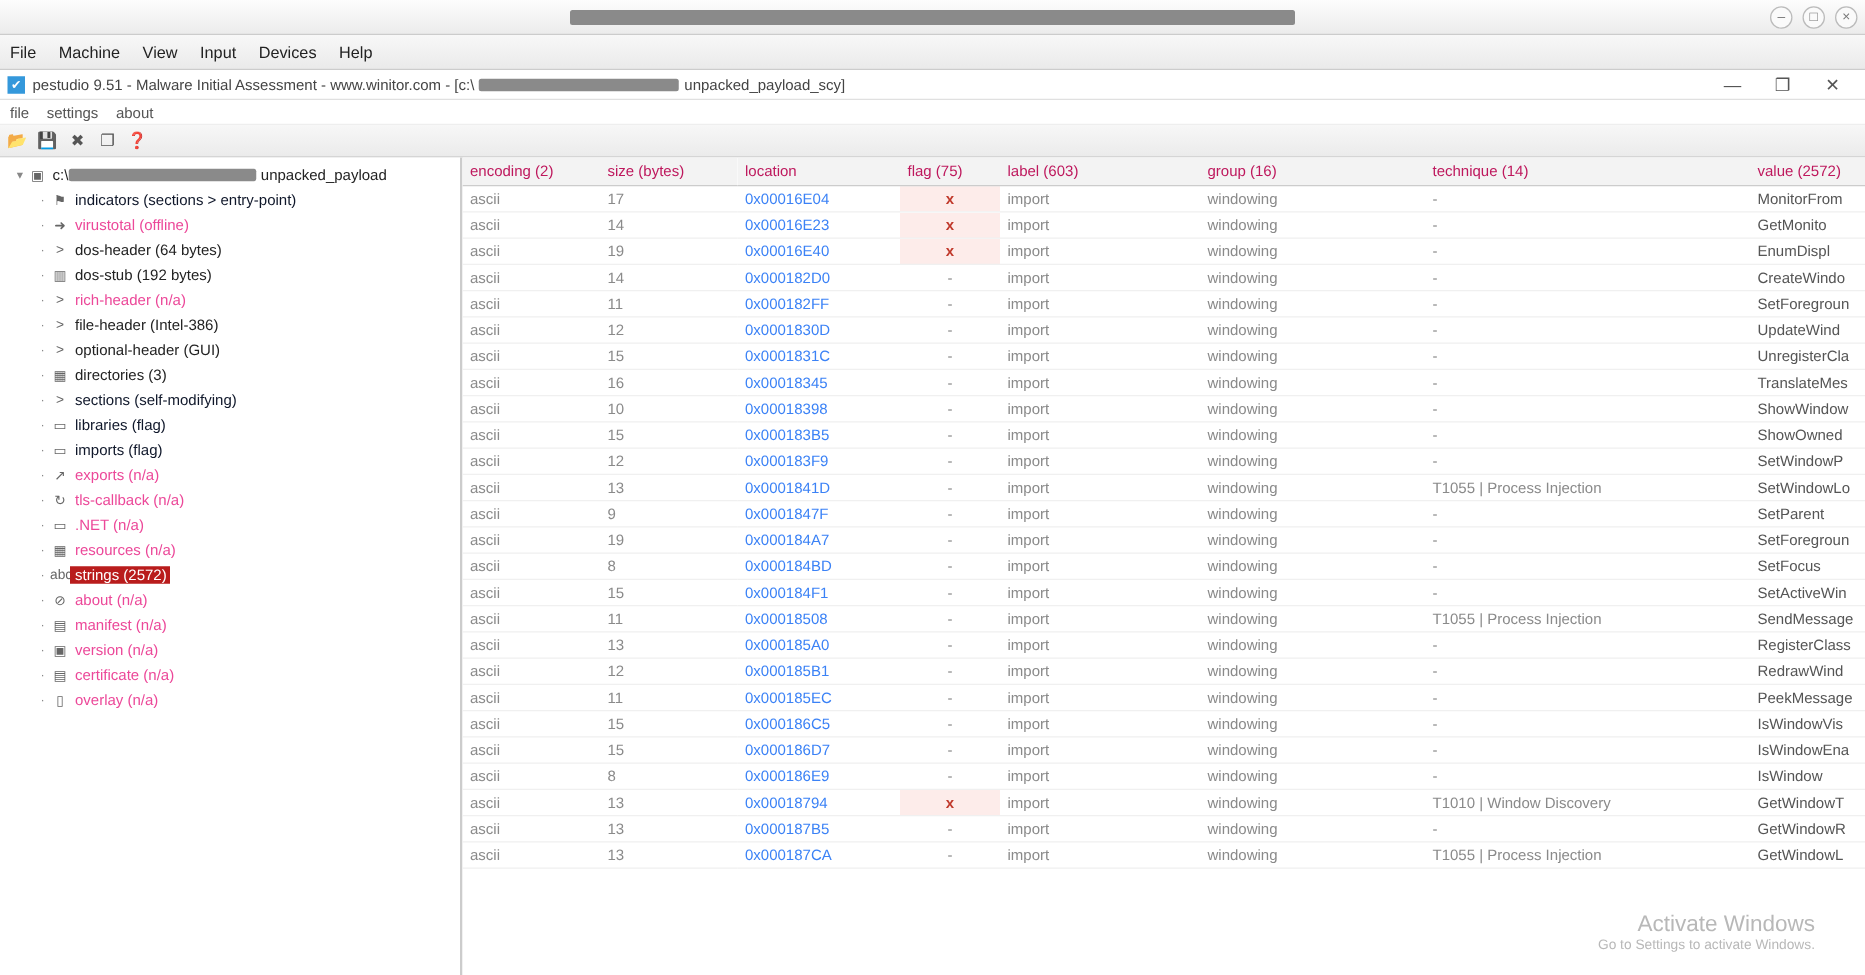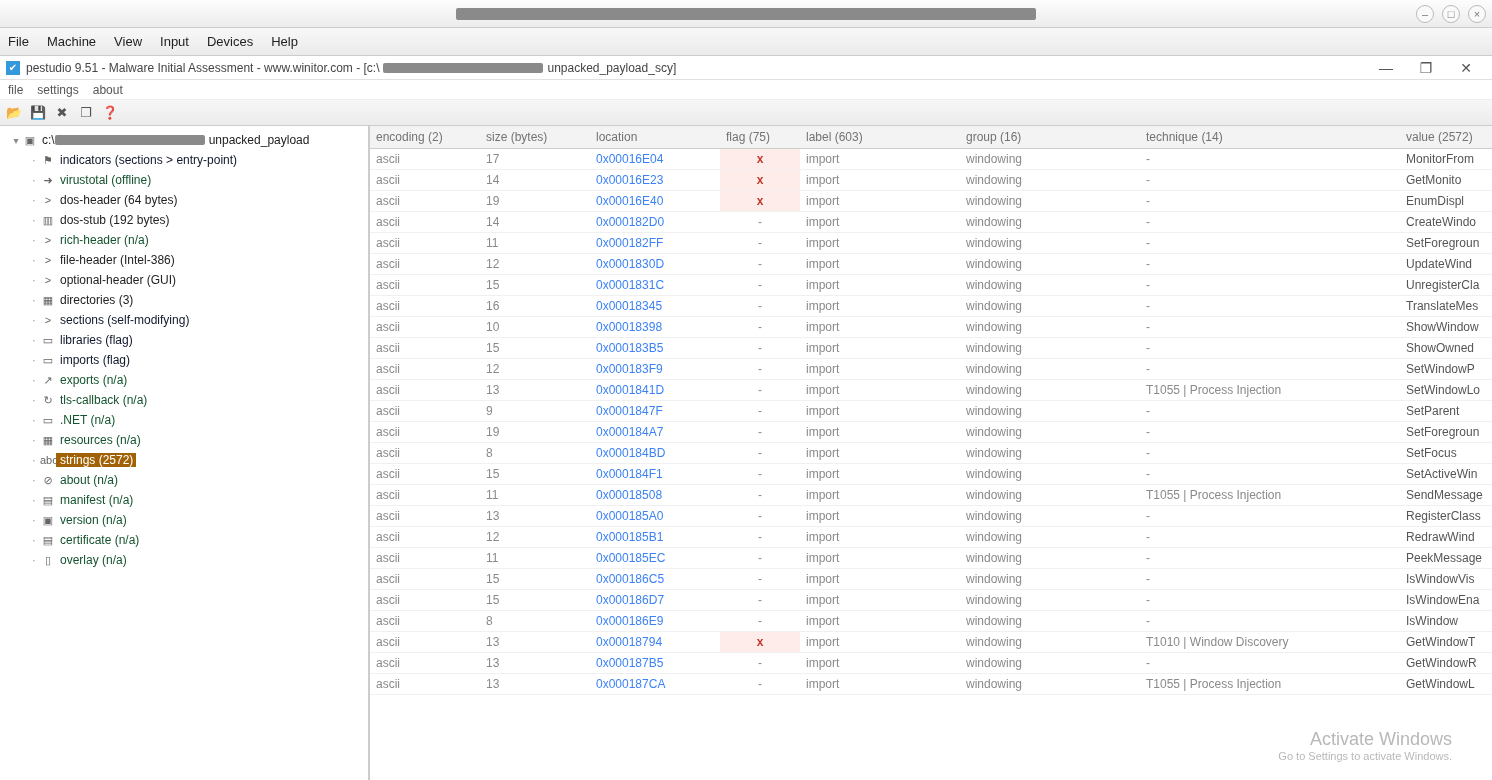--- a/index.html
+++ b/index.html
@@ -20,27 +20,27 @@
   .toolbar { height:26px; background:linear-gradient(#f7f7f7,#ebebeb); border-bottom:1px solid #ccc; display:flex; align-items:center; padding:0 6px; gap:8px; }
   .toolbar .tb-icon { width:16px; height:16px; display:flex; align-items:center; justify-content:center; font-size:13px; color:#555;}
   .main { display:flex; height:calc(100% - 28px - 28px - 24px - 20px - 26px); }
   .tree { width:370px; border-right:2px solid #ccc; background:#fff; overflow:auto; padding:4px 0 4px 6px;}
   .tree-row { display:flex; align-items:center; height:20px; padding-left:4px; white-space:nowrap; }
   .tree-row .exp { width:12px; color:#888; font-size:10px; text-align:center;}
   .tree-row .icon { width:16px; text-align:center; color:#666; font-size:11px;}
   .tree-row .lbl { padding-left:4px; }
   .indent1 { padding-left:22px; }
   .red { color:#0f172a; }
-  .gray { color:#14532d; }
+  .gray { color:#ec4899; }
   .black { color:#222; }
-  .selected { background:#a16207; color:#fff; padding:0 3px;}
+  .selected { background:#b91c1c; color:#fff; padding:0 3px;}
   .tree-row .redact3 { width:150px; height:10px; background:#8a8a8a; display:inline-block; vertical-align:middle; border-radius:2px;}
   .table-wrap { flex:1; overflow:auto; background:#fff; }
   table { border-collapse:collapse; width:100%; table-layout:fixed; }
-  th { text-align:left; font-weight:normal; background:#f3f3f3; border-bottom:1px solid #ccc; padding:4px 6px; color:#737373; position:sticky; top:0; font-size:12px;}
+  th { text-align:left; font-weight:normal; background:#f3f3f3; border-bottom:1px solid #ccc; padding:4px 6px; color:#be185d; position:sticky; top:0; font-size:12px;}
   td { padding:3px 6px; border-bottom:1px solid #f0f0f0; color:#8a8a8a; font-size:12px; white-space:nowrap; overflow:hidden; text-overflow:ellipsis;}
   td.loc { color:#3b82f6; }
   td.flag { text-align:center; }
   td.flag.x { color:#c0392b; font-weight:bold; background:#fdecea;}
   td.val { color:#555; }
   col.c-enc{width:110px;} col.c-size{width:110px;} col.c-loc{width:130px;} col.c-flag{width:80px;} col.c-label{width:160px;} col.c-group{width:180px;} col.c-tech{width:260px;} col.c-val{width:auto;}
   .watermark { position:absolute; right:40px; bottom:18px; color:#b8b8b8; font-size:18px; pointer-events:none; text-align:right;}
   .watermark .sub { font-size:11px; }
   .root { position:relative; height:100%; }
 </style>

